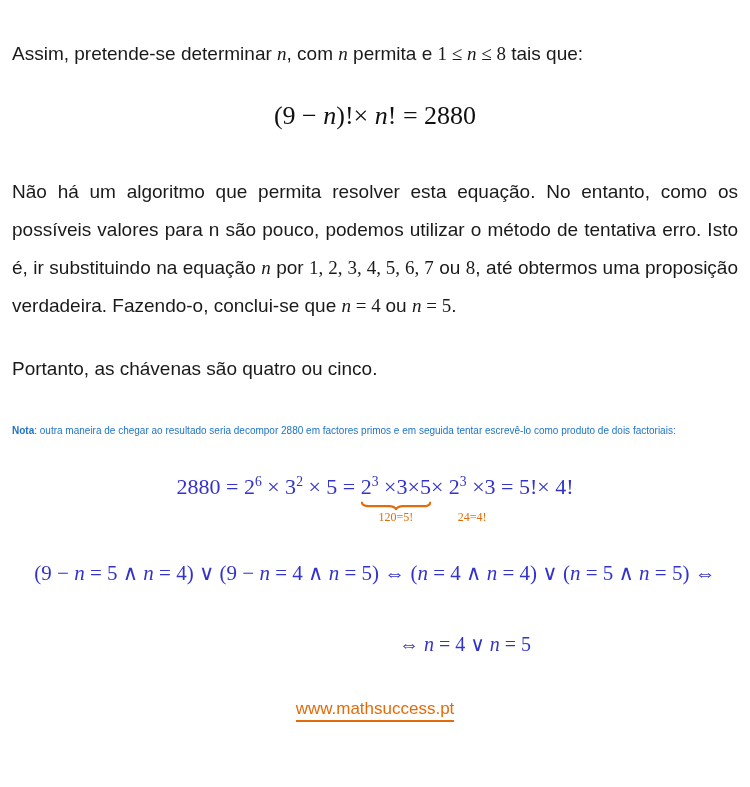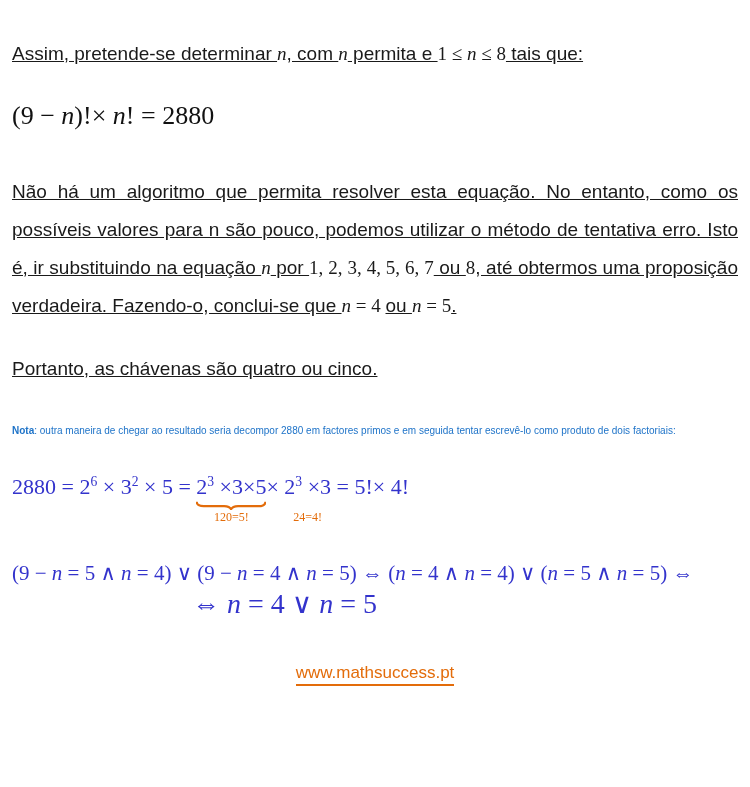--- a/index.html
+++ b/index.html
@@ -9,35 +9,36 @@
     box-sizing: border-box;
     padding: 0 12px 20px 12px;
     background: #ffffff;
     font-family: "Liberation Sans", "DejaVu Sans", sans-serif;
     color: #1a1a1a;
     overflow: hidden;
   }
   p { margin: 0; }
 
   
-  .seg-sans { font-family: "Liberation Sans", "DejaVu Sans", sans-serif; text-decoration: underline; }
+  .seg-sans { font-family: "Liberation Sans", "DejaVu Sans", sans-serif; }
   .seg-mi   { font-family: "Liberation Serif", "DejaVu Serif", "DejaVu Sans", serif; font-style: italic; }
   .seg-mr   { font-family: "Liberation Serif", "DejaVu Serif", "DejaVu Sans", serif; }
   .seg-sup  { font-family: "Liberation Serif", "DejaVu Serif", "DejaVu Sans", serif; font-size: 0.62em; vertical-align: super; line-height: 0; }
   .seg-bold { font-weight: bold; }
   .seg-norm { }
 
   .body-text {
     font-size: 19px;
     line-height: 24px;
     color: #1a1a1a;
   }
   .intro { margin-top: 42px; }
 
   .equation {
+    text-align: center;
     font-family: "Liberation Serif", "DejaVu Serif", "DejaVu Sans", serif;
     line-height: 1.25;
   }
   .eq1 {
     margin-top: 34px;
     font-size: 26px;
     color: #111111;
   }
   .explanation {
     margin-top: 40px;
@@ -85,21 +86,22 @@
     line-height: 1;
   }
   .unique { margin-top: 18px; }
 
   .eq3 {
     margin-top: 26px;
     font-size: 21px;
     color: #3333CC;
   }
   .eq4 {
-    font-size: 28px;
+    margin-top: 46px;
+    font-size: 20px;
     color: #3333CC;
   }
   .eq4-inner { display: inline-block; margin-left: 180px; }
 
   .footer {
     margin-top: 42px;
     text-align: center;
   }
   .site-link {
     display: inline-block;

